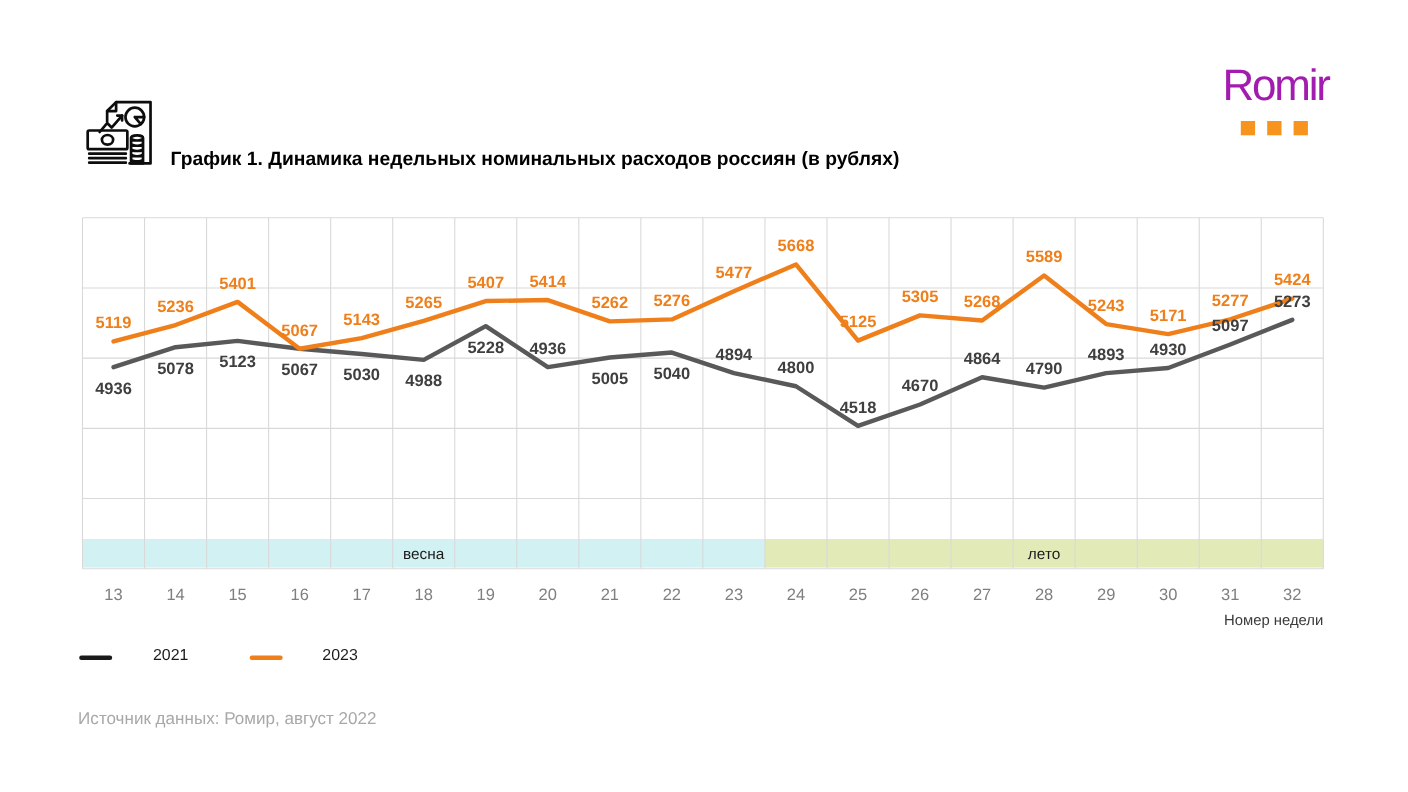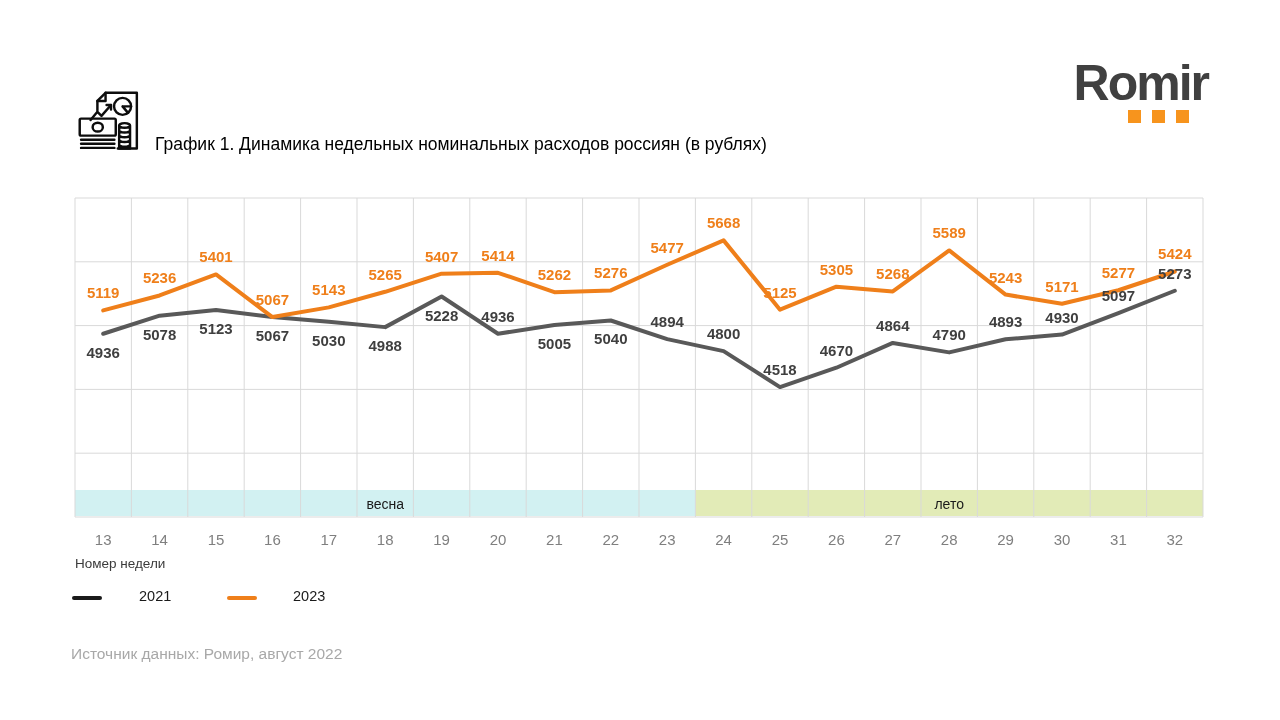--- a/index.html
+++ b/index.html
@@ -5,35 +5,35 @@
   html,body{margin:0;padding:0;background:#fff;}
   body{
     width:1280px;height:720px;position:relative;overflow:hidden;
     font-family:"Liberation Sans", sans-serif;
   }
   .abs{position:absolute;}
   
   #header-icon{left:72px;top:86px;width:78px;height:68px;}
   #chart-title{
     left:155px;top:134px;width:900px;
-    font-size:17.5px;font-weight:normal;color:#000;
+    font-size:17.5px;font-weight:bold;color:#000;
   }
   
   #logo-text{
     top:58px;right:72px;
-    font-size:50px;font-weight:bold;color:#404040;
+    font-size:40px;font-weight:normal;color:#a21caf;
     letter-spacing:-2px;line-height:1.0;
   }
   #logo-dots{left:1128px;top:110px;display:flex;gap:11px;}
   .logo-dot{width:13px;height:13px;}
   
   #chart-svg{left:0;top:0;}
   
   #x-axis-title{
-    left:75px;top:556px;width:1128px;text-align:left;
+    left:75px;top:556px;width:1128px;text-align:right;
     font-size:13.5px;color:#3a3a3a;
   }
   
   .legend-swatch{height:4px;width:30px;border-radius:2px;}
   #legend-swatch-2021{left:72px;top:596px;}
   #legend-label-2021{left:139px;top:588px;font-size:14.5px;color:#1a1a1a;text-align:center;}
   #legend-swatch-2022{left:227px;top:596px;}
   #legend-label-2022{left:293px;top:588px;font-size:14.5px;color:#1a1a1a;}
   
   #source-note{left:71px;top:645px;font-size:15.5px;color:#a8a8a8;text-align:right;}

